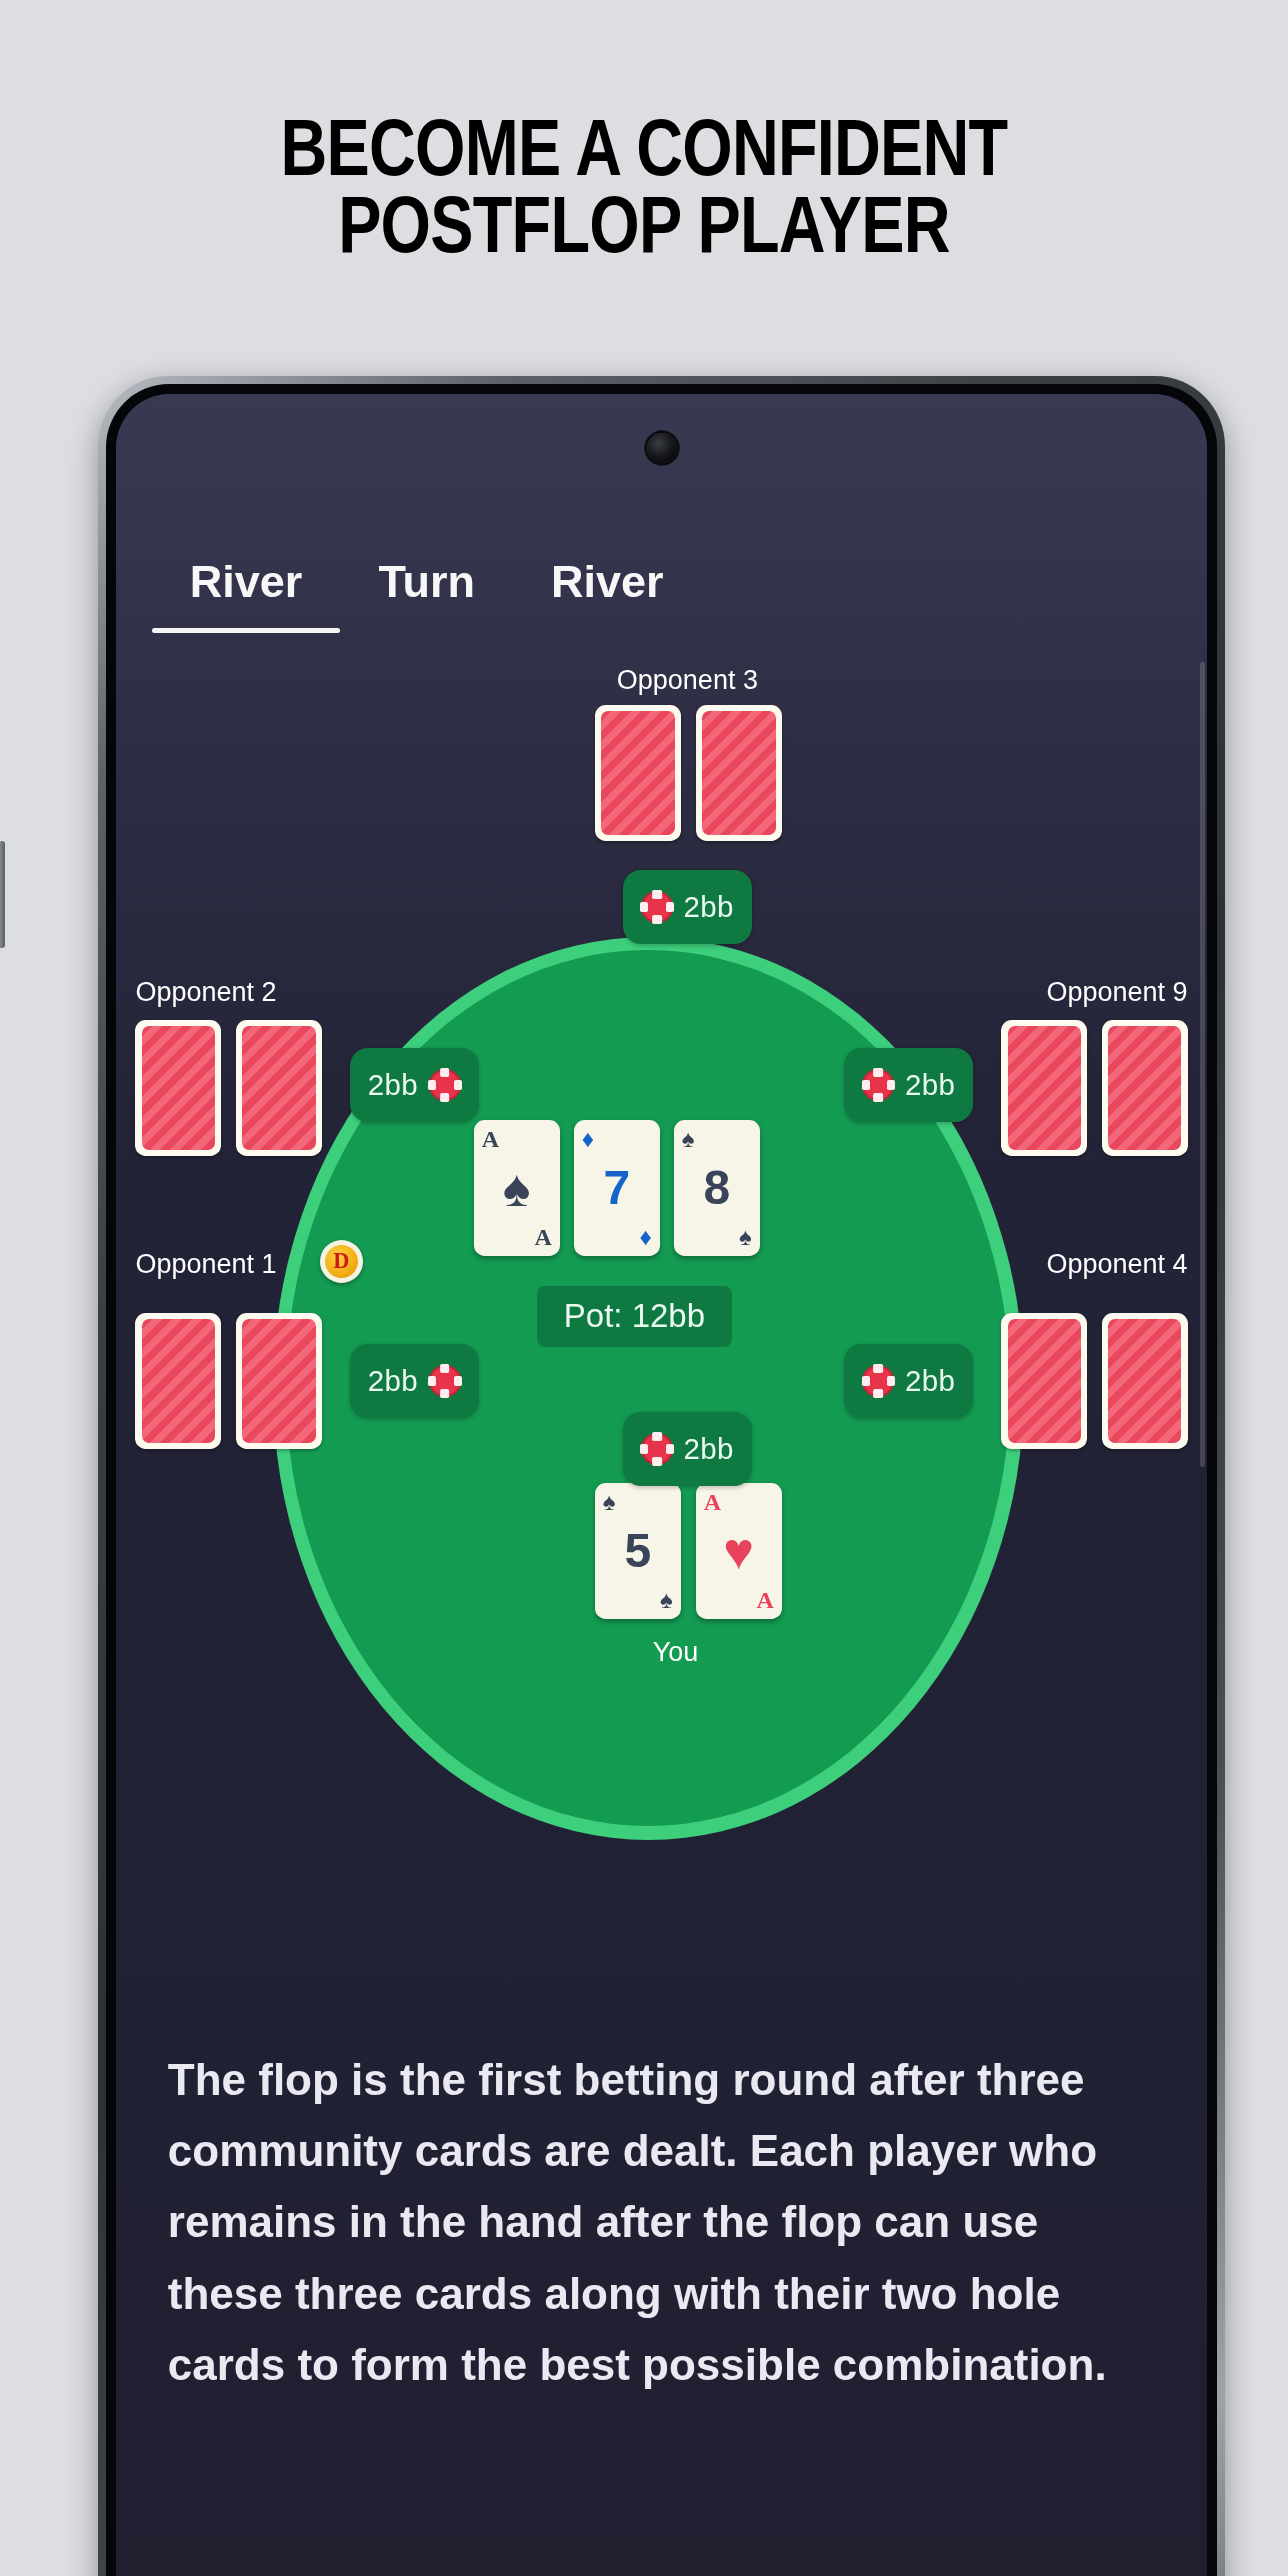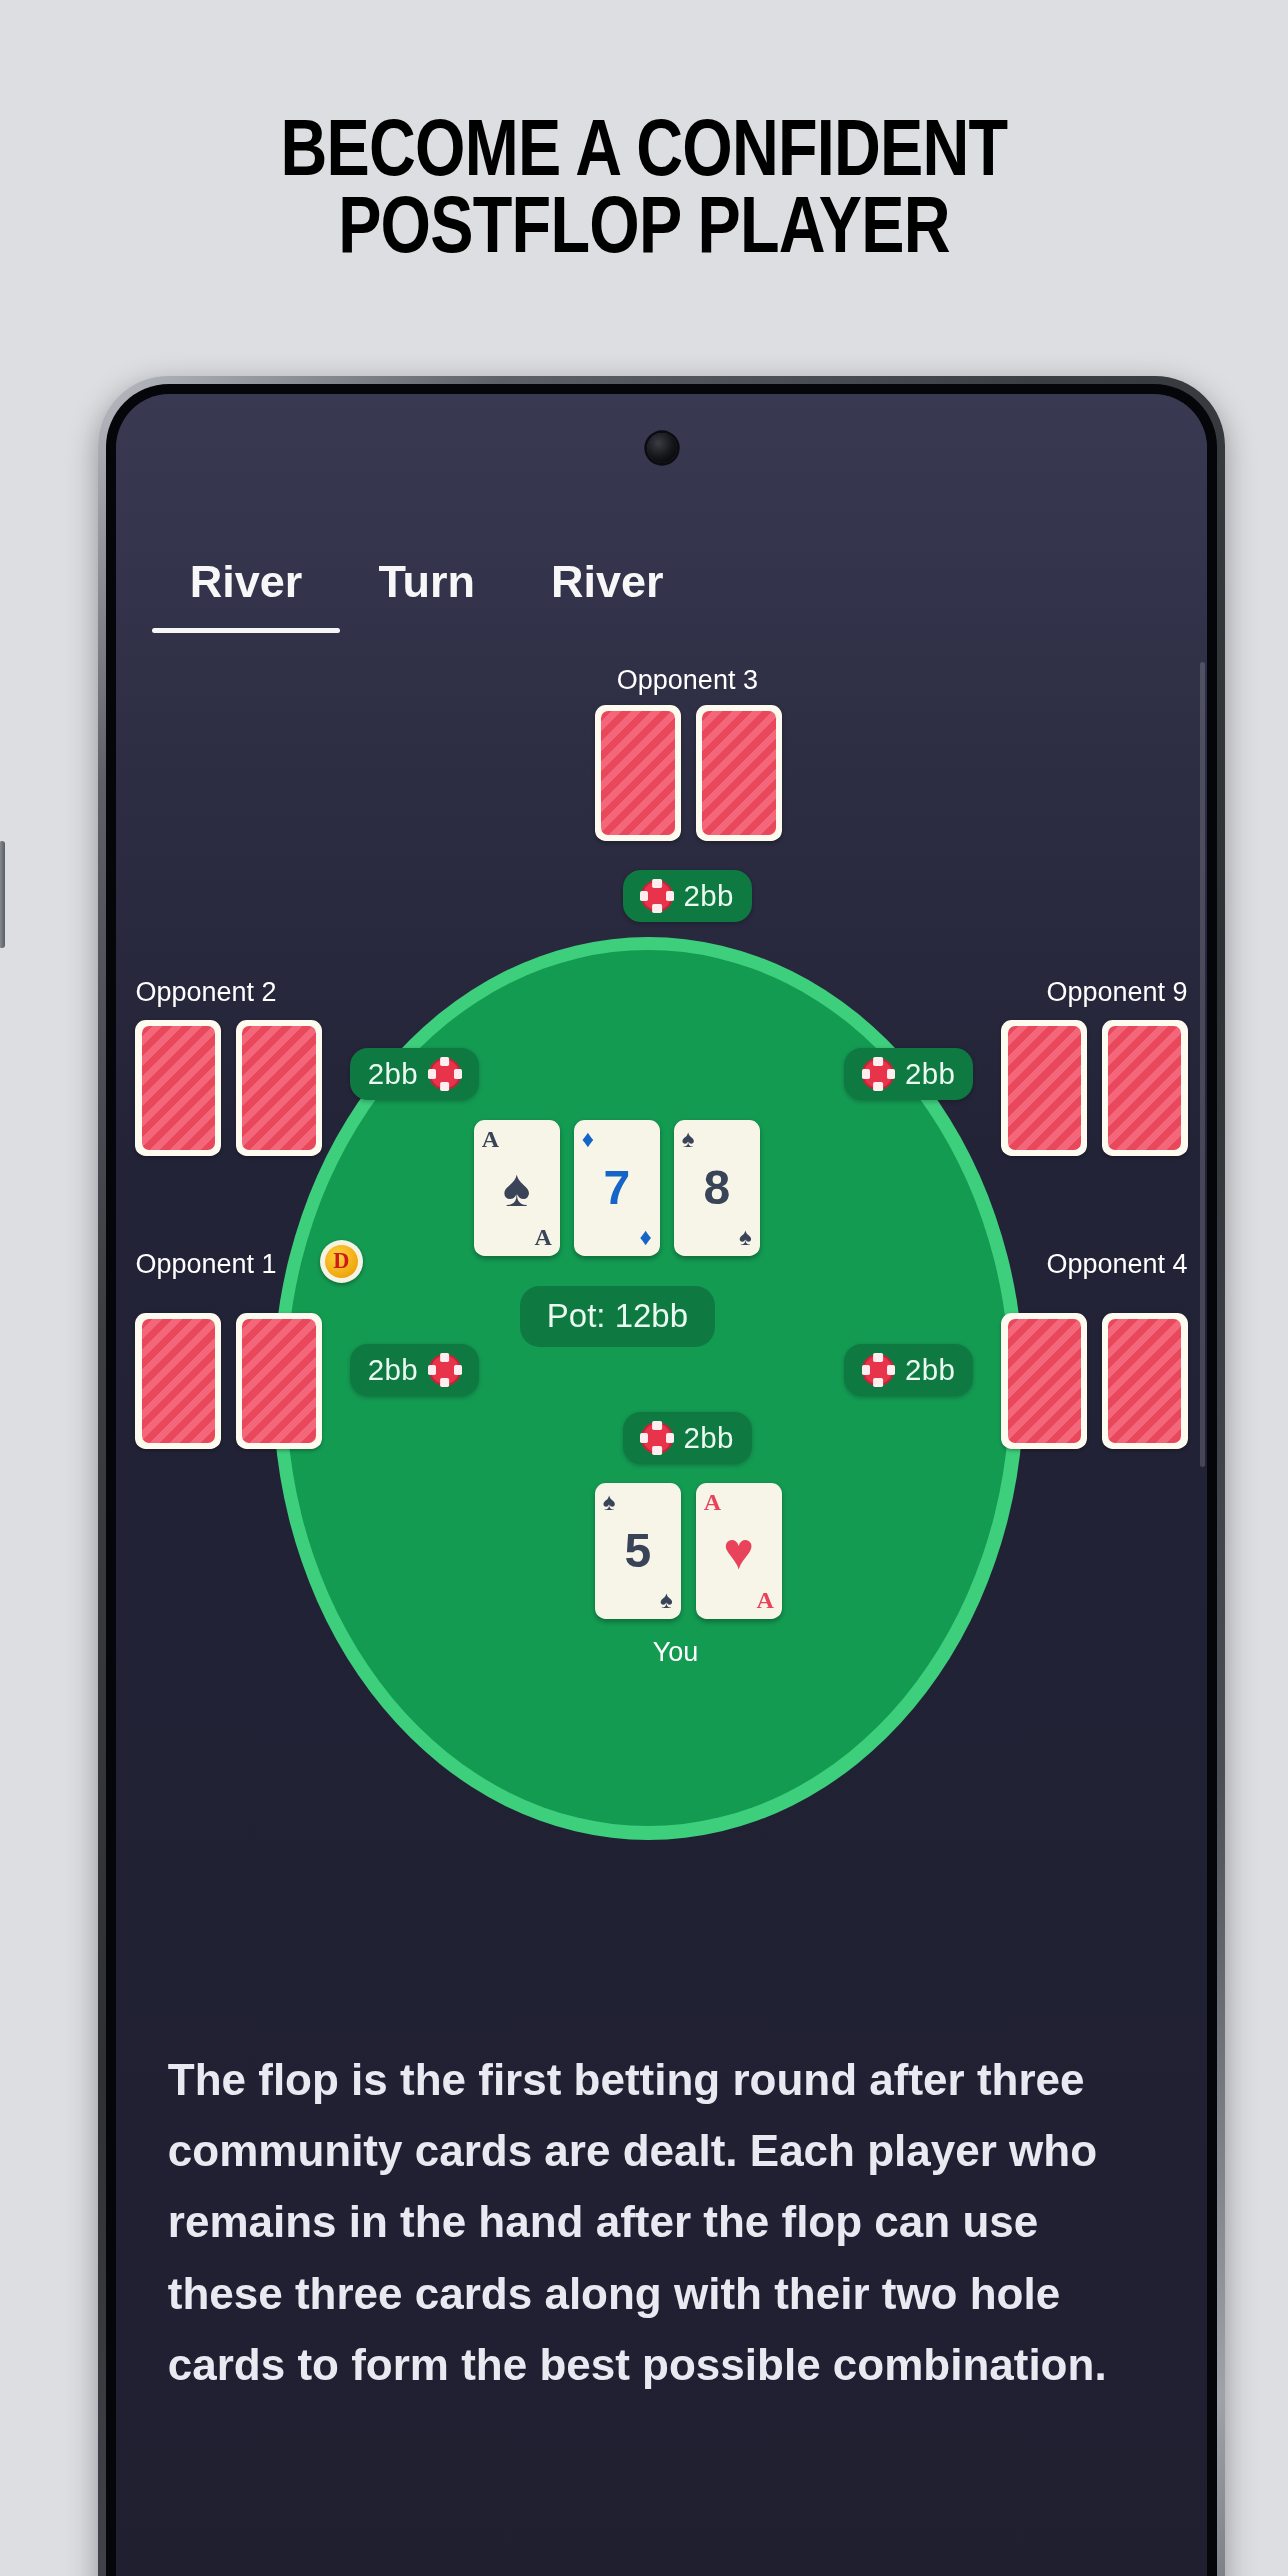--- a/index.html
+++ b/index.html
@@ -245,21 +245,21 @@
   .suit-diamond{ color: #1565c8; }
 
   
   .bet {
     position: absolute;
     display: flex;
     align-items: center;
     gap: 10.7px;
     background: #0e7a42;
     border-radius: 18px;
-    padding: 9px 18px;
+    padding: 20px 18px;
     z-index: 18;
     box-shadow: 0 1.8px 4.5px rgba(0,0,0,0.22);
   }
   .bet-text {
     color: #eafaf1;
     font-size: 29.5px;
     font-weight: 400;
     letter-spacing: 0.3px;
   }
   .chip-icon {
@@ -448,21 +448,21 @@
             <span class="cf-tl suit-diamond">♦</span>
             <span class="cf-mid suit-diamond">7</span>
             <span class="cf-br suit-diamond">♦</span>
           </div>
           <div class="card-face" style="left:558px; top:458px;">
             <span class="cf-tl suit-spade">♠</span>
             <span class="cf-mid suit-spade">8</span>
             <span class="cf-br suit-spade">♠</span>
           </div>
 
-          <div class="pot" style="left:404px; top:624px;">Pot: 12bb</div>
+          <div class="pot" style="left:421px; top:624px;border-radius:8px;">Pot: 12bb</div>
 
           <div class="seat-label" style="left:19.7px; top:587px;">Opponent 1</div>
           <div class="dealer-btn" style="left:204px; top:578px;">
             <span class="dealer-core">D</span>
           </div>
           <div class="card-back" style="left:19.7px; top:651px;">
             <div class="card-back-face"></div>
           </div>
           <div class="card-back" style="left:120px; top:651px;">
             <div class="card-back-face"></div>

